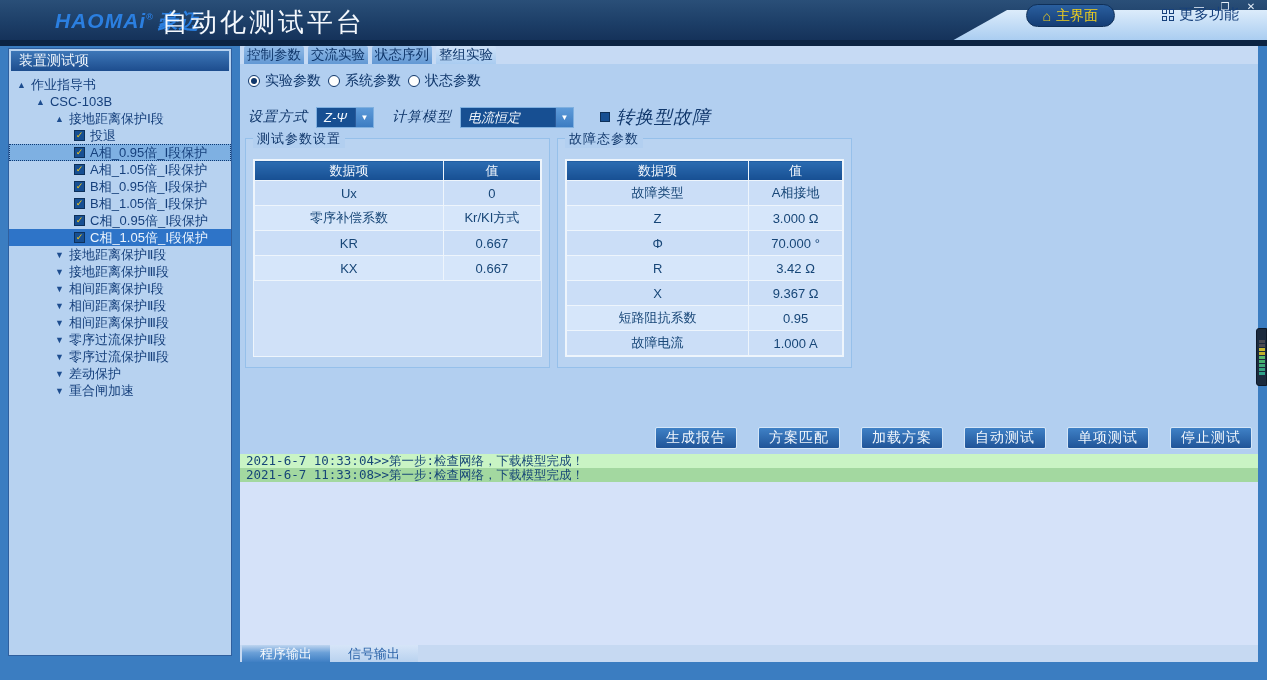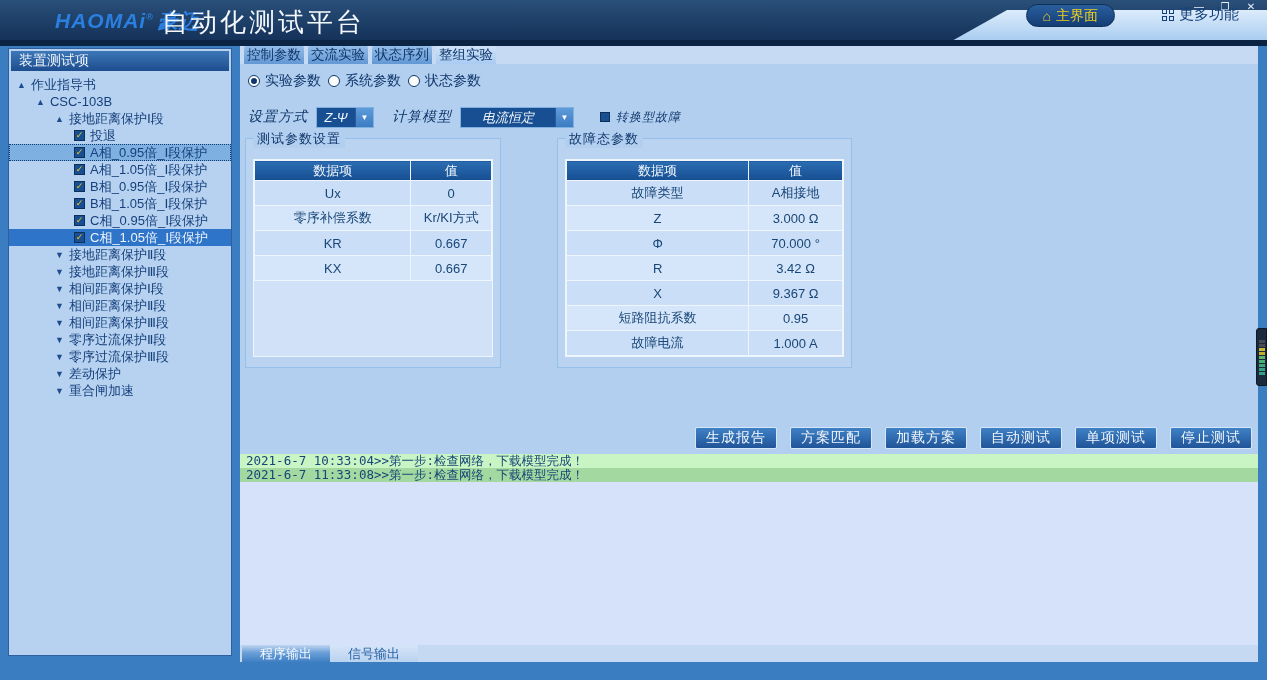--- a/index.html
+++ b/index.html
@@ -60,47 +60,47 @@
   .radio-opt { display:flex; align-items:center; gap:5px; cursor:pointer; }
   .radio-opt .rd { width:12px; height:12px; border-radius:50%; border:1px solid #10376b;
     background:#fdfefe; position:relative; }
   .radio-opt .rd.on::after { content:""; position:absolute; left:2px; top:2px; width:6px; height:6px;
     border-radius:50%; background:#10376b; }
   .radio-opt .lb { font-size:14px; color:#10376b; }
 
   .settings-row { position:absolute; left:8px; top:60px; height:22px; display:flex; align-items:center;font-style:italic; }
   .fld-label { font-size:14px; color:#10376b; letter-spacing:1px; }
   .dropdown { display:flex; height:21px; border:1px solid #7fb0e0; margin-left:8px; cursor:pointer; }
-  .dropdown .val { background:#174f92; color:#f2f7fd; font-size:13px; line-height:19px; padding:0 7px;text-align:center; }
+  .dropdown .val { background:#174f92; color:#f2f7fd; font-size:13px; line-height:19px; padding:0 7px; }
   .dropdown .arrow { width:18px; background:linear-gradient(180deg,#5e9bd9 0%,#3c7cc2 100%);
     color:#fff; font-size:8px; display:flex; align-items:center; justify-content:center;
     border-left:1px solid #2a5a9a; }
   .dd1 .val { width:38px; } .dd2 .val { width:94px; }
   .gap1 { width:18px; }
   .chk-row { display:flex; align-items:center; gap:6px; margin-left:26px; cursor:pointer; }
   .chk-row .cb { width:10px; height:10px; background:#174f92; border:1px solid #0d3059; }
-  .chk-row .lb { font-size:12px; color:#10376b; letter-spacing:1px; }
+  .chk-row .lb { font-size:18px; color:#10376b; letter-spacing:1px; }
 
   
   .groupbox { position:absolute; top:92px; height:230px; border:1px solid #96c0ea; background:#b9d3f1; }
-  .gb1 { left:5px; width:256px; } .gb2 { left:317px; width:295px; }
+  .gb1 { left:5px; width:305px; } .gb2 { left:317px; width:295px; }
   .gb-label { position:absolute; top:-9px; left:7px; padding:0 4px; background:#b2cff0;
     font-size:13px; color:#10376b; letter-spacing:1px; }
   .tbl-wrap { margin:20px 7px 0 7px; height:198px; background:#d0e1f8; border:1px solid #eef5fc; overflow:hidden; }
   table.ptable { width:100%; border-collapse:collapse; table-layout:fixed;padding-left:25px; }
   .ptable th { height:20px; font-size:13px; font-weight:normal; color:#f2f7fd;
     background:linear-gradient(180deg,#2b6cb2 0%,#174f92 100%); border:1px solid #eef5fc; }
   .ptable td { height:25px; font-size:13px; color:#174677; text-align:center;
     border:1px solid #eef5fc; }
   .ptable tr:nth-child(odd) td { background:#cbdef7; }
   .ptable tr:nth-child(even) td { background:#d6e6fa; }
   .colA { width:66%; } .colB { width:34%; }
 
   
-  .btn-row { position:absolute; top:381px; right:6px; display:flex; gap:13px; }
+  .btn-row { position:absolute; top:381px; right:6px; display:flex; gap:21px; }
   .abtn { height:22px; padding:0 10px; font-size:14px; color:#f2f7fd; letter-spacing:1px;
     background:linear-gradient(180deg,#3f81c6 0%,#205498 100%);
     border:1px solid #d4e6f8; border-radius:2px; cursor:pointer;
     font-family:"Liberation Sans","DejaVu Sans",sans-serif; }
 
   
   .log-area { position:absolute; left:0; top:408px; width:100%; height:191px; background:#d5e2f9; overflow:hidden; }
   .log-line { height:14px; line-height:14px; font-size:12.5px; padding-left:6px; color:#174677;
     font-family:"DejaVu Sans Mono","Liberation Mono",monospace; white-space:nowrap; }
   .log-line.l0 { background:#c9f4c4; }

